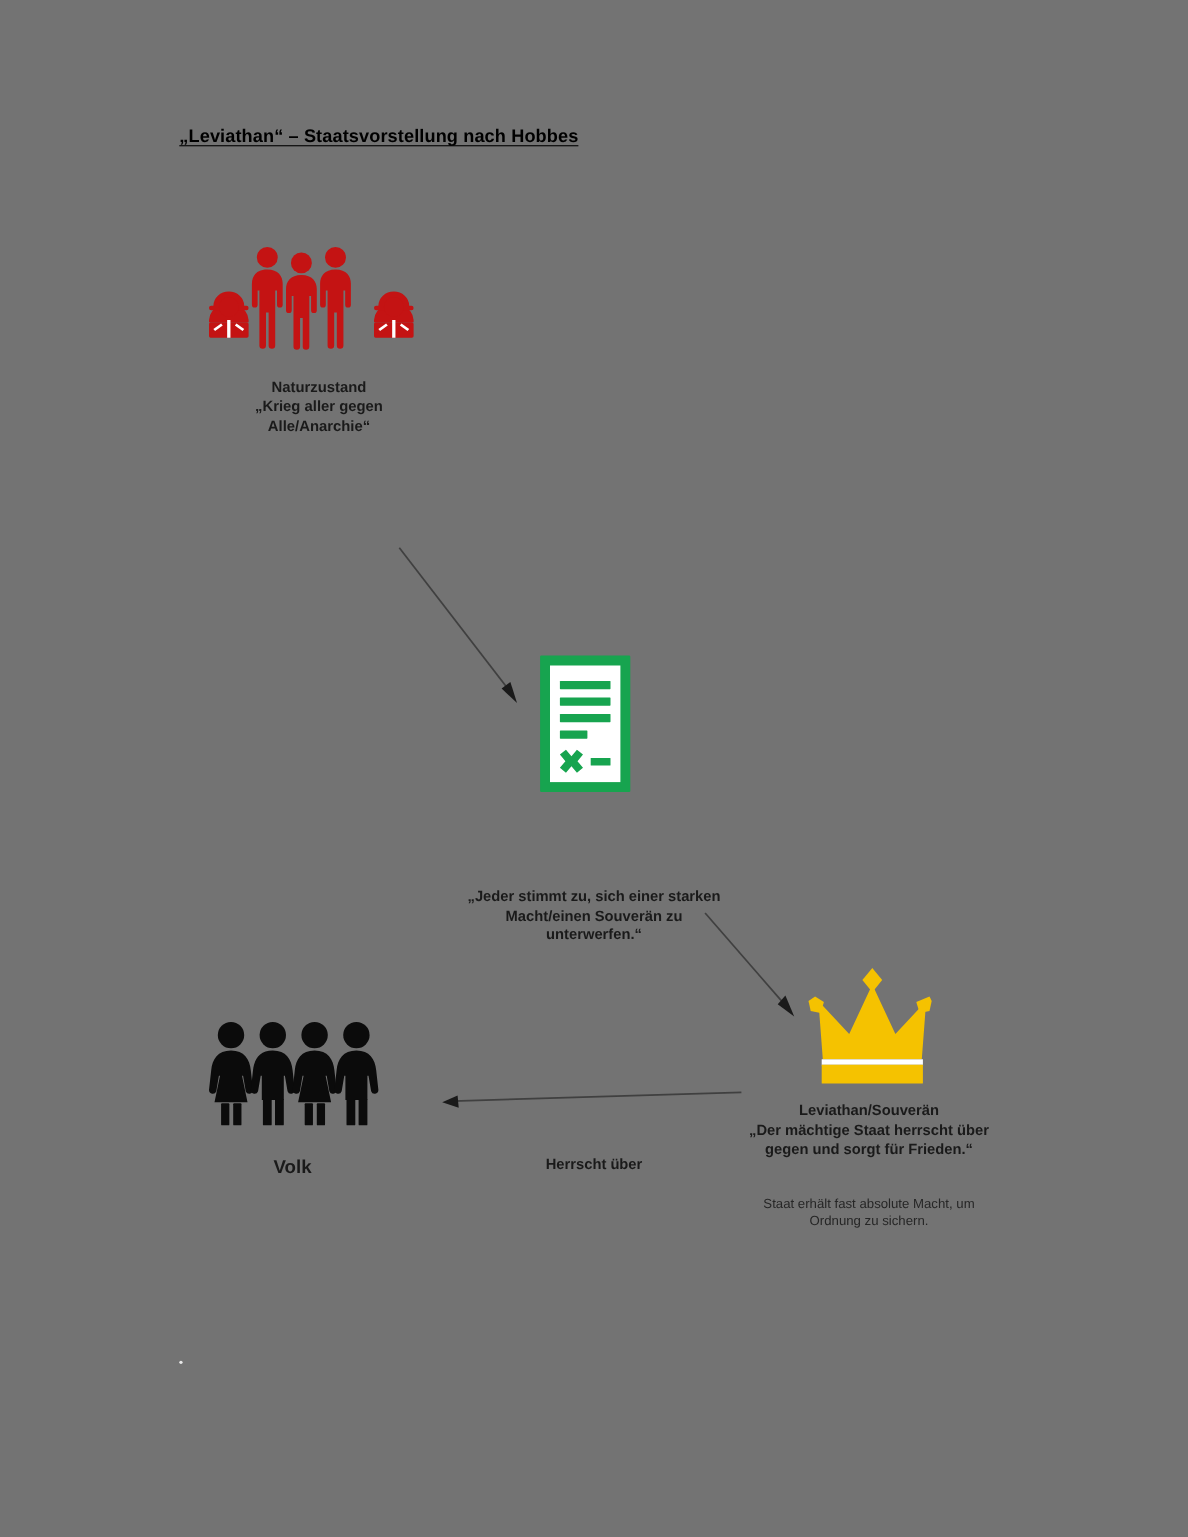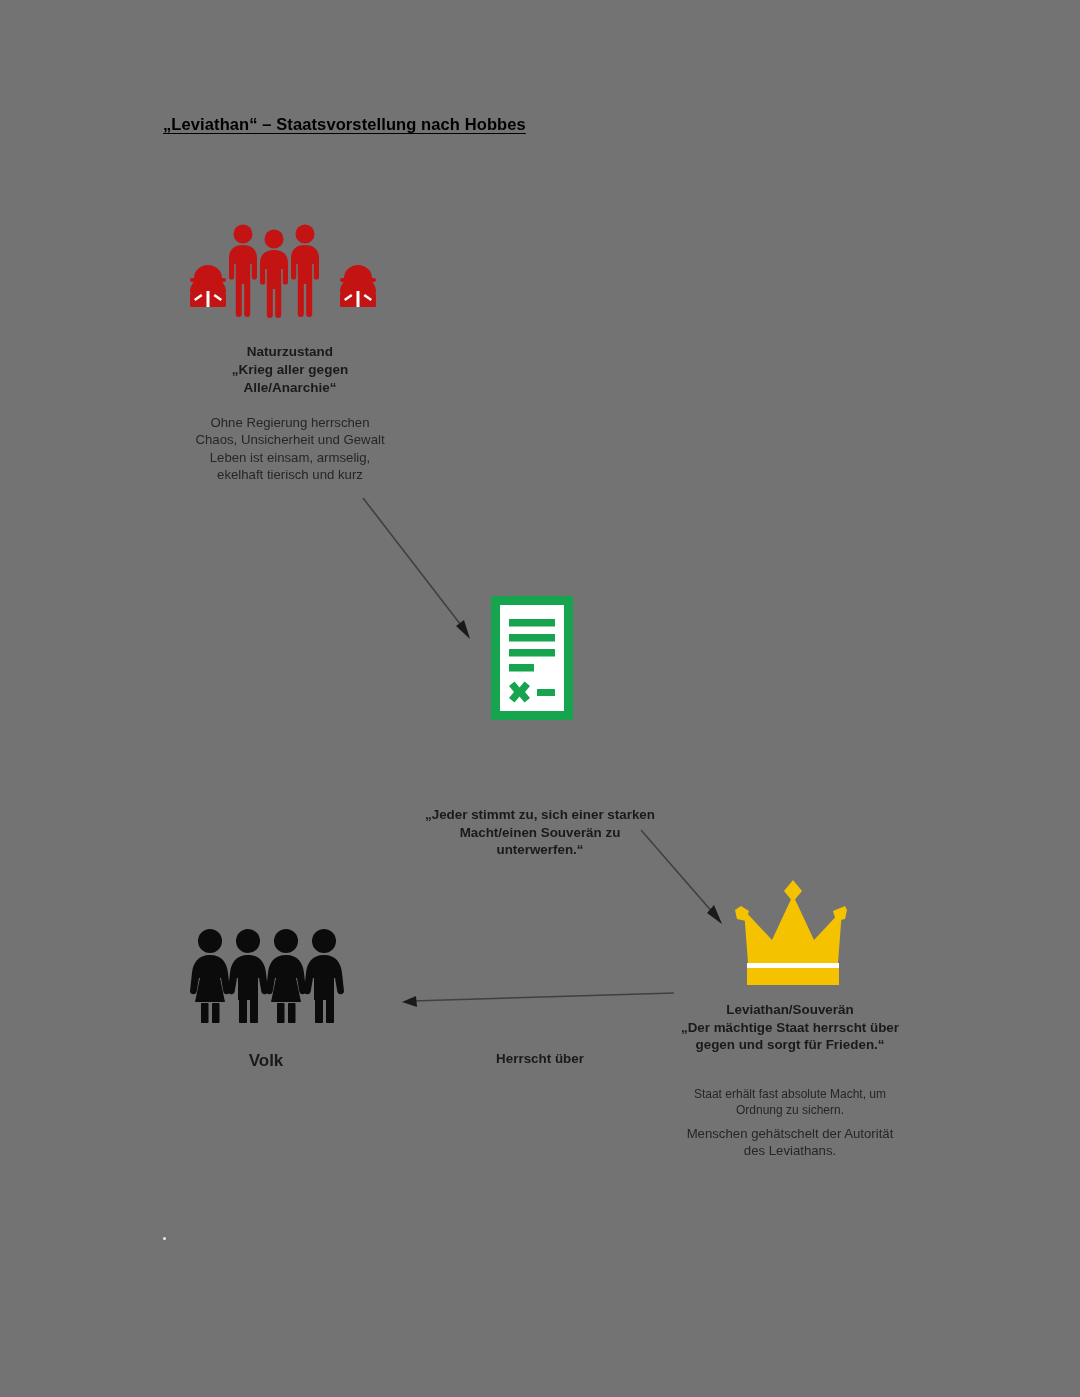--- a/index.html
+++ b/index.html
@@ -237,26 +237,20 @@
       </g>
     </svg>
   </div>
 
   <div class="txt bold" id="anarchy-caption">
     <span class="ln">Naturzustand</span>
     <span class="ln">„Krieg aller gegen</span>
     <span class="ln">Alle/Anarchie“</span>
   </div>
 
-  <div class="txt" id="anarchy-desc">
-    <span class="ln">Ohne Regierung herrschen</span>
-    <span class="ln">Chaos, Unsicherheit und Gewalt</span>
-    <span class="ln">Leben ist einsam, armselig,</span>
-    <span class="ln">ekelhaft tierisch und kurz</span>
-  </div>
 
   <div class="node" id="contract-icon">
     <svg viewBox="0 0 86 128" xmlns="http://www.w3.org/2000/svg">
       <rect class="green" x="2" y="2" width="82" height="124" rx="1"></rect>
       <rect x="11" y="11" width="64" height="106" fill="#ffffff"></rect>
       <g class="green">
         <rect x="20" y="25" width="46" height="7.5" rx="0.5"></rect>
         <rect x="20" y="40" width="46" height="7.5" rx="0.5"></rect>
         <rect x="20" y="55" width="46" height="7.5" rx="0.5"></rect>
         <rect x="20" y="70" width="25" height="7.5" rx="0.5"></rect>
@@ -297,24 +291,20 @@
     <span class="ln">Leviathan/Souverän</span>
     <span class="ln">„Der mächtige Staat herrscht über</span>
     <span class="ln">gegen und sorgt für Frieden.“</span>
   </div>
 
   <div class="txt" id="crown-desc1">
     <span class="ln">Staat erhält fast absolute Macht, um</span>
     <span class="ln">Ordnung zu sichern.</span>
   </div>
 
-  <div class="txt" id="crown-desc2">
-    <span class="ln">Menschen gehätschelt der Autorität</span>
-    <span class="ln">des Leviathans.</span>
-  </div>
 
   <div class="node" id="people-icons">
     <svg viewBox="0 0 170 100" xmlns="http://www.w3.org/2000/svg">
 
       <g class="black">
         <circle cx="24" cy="16" r="12"></circle>
         <path d="M24 30 c-12 0 -17 8 -18 18 l-2 18 a3.4 3.4 0 0 0 6.6 1 l2.4 -14 l1 0 l-5 24 l30 0 l-5 -24 l1 0 l2.4 14 a3.4 3.4 0 0 0 6.6 -1 l-2 -18 c-1 -10 -6 -18 -18 -18 z"></path>
         <rect x="15" y="78" width="7.5" height="20" rx="0.8"></rect>
         <rect x="26" y="78" width="7.5" height="20" rx="0.8"></rect>
       </g>

